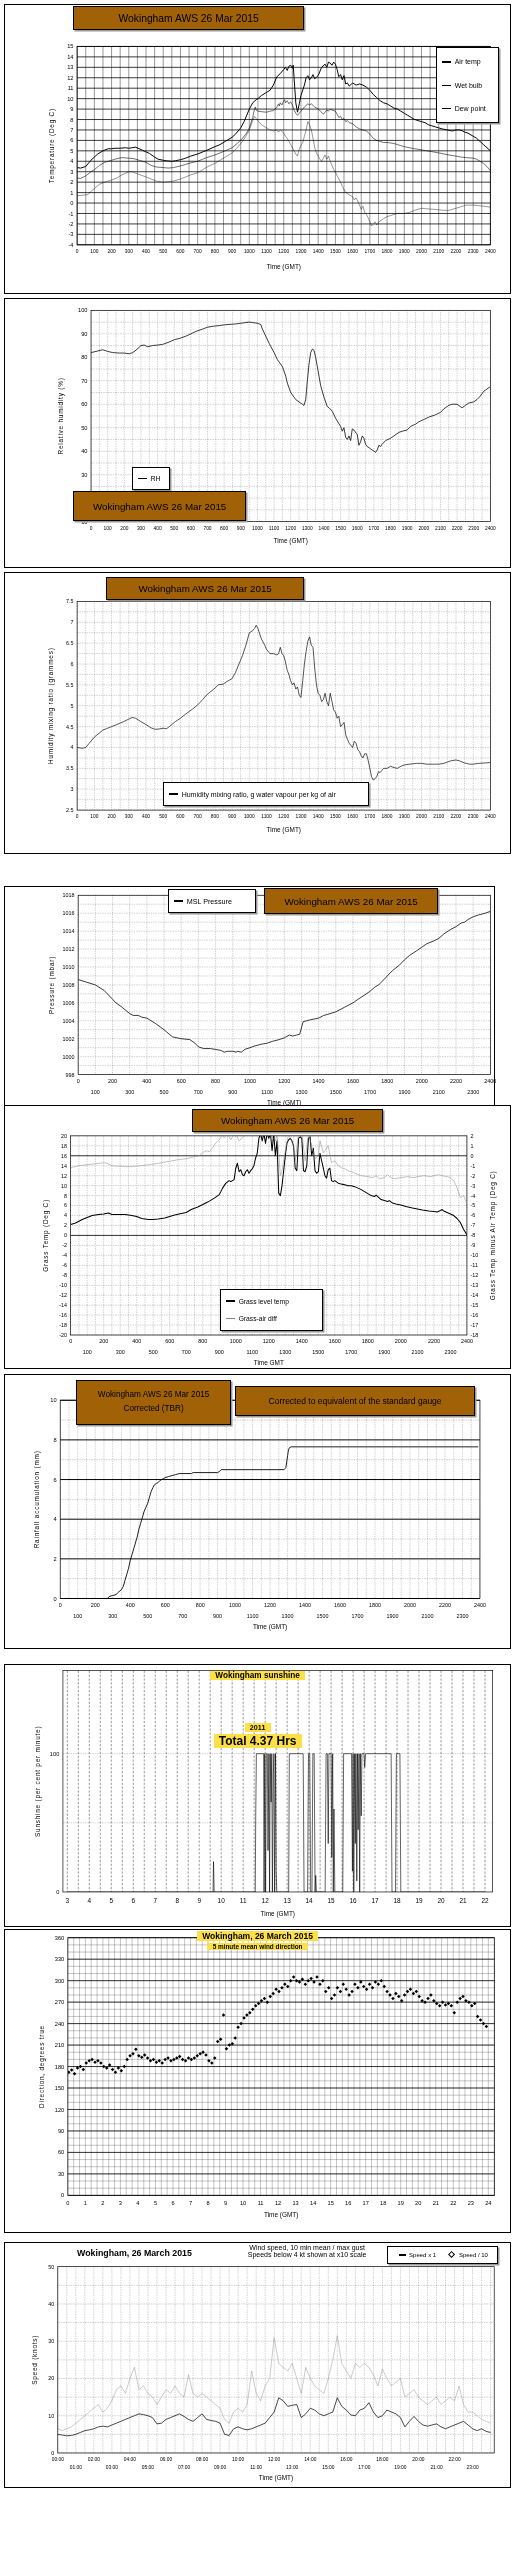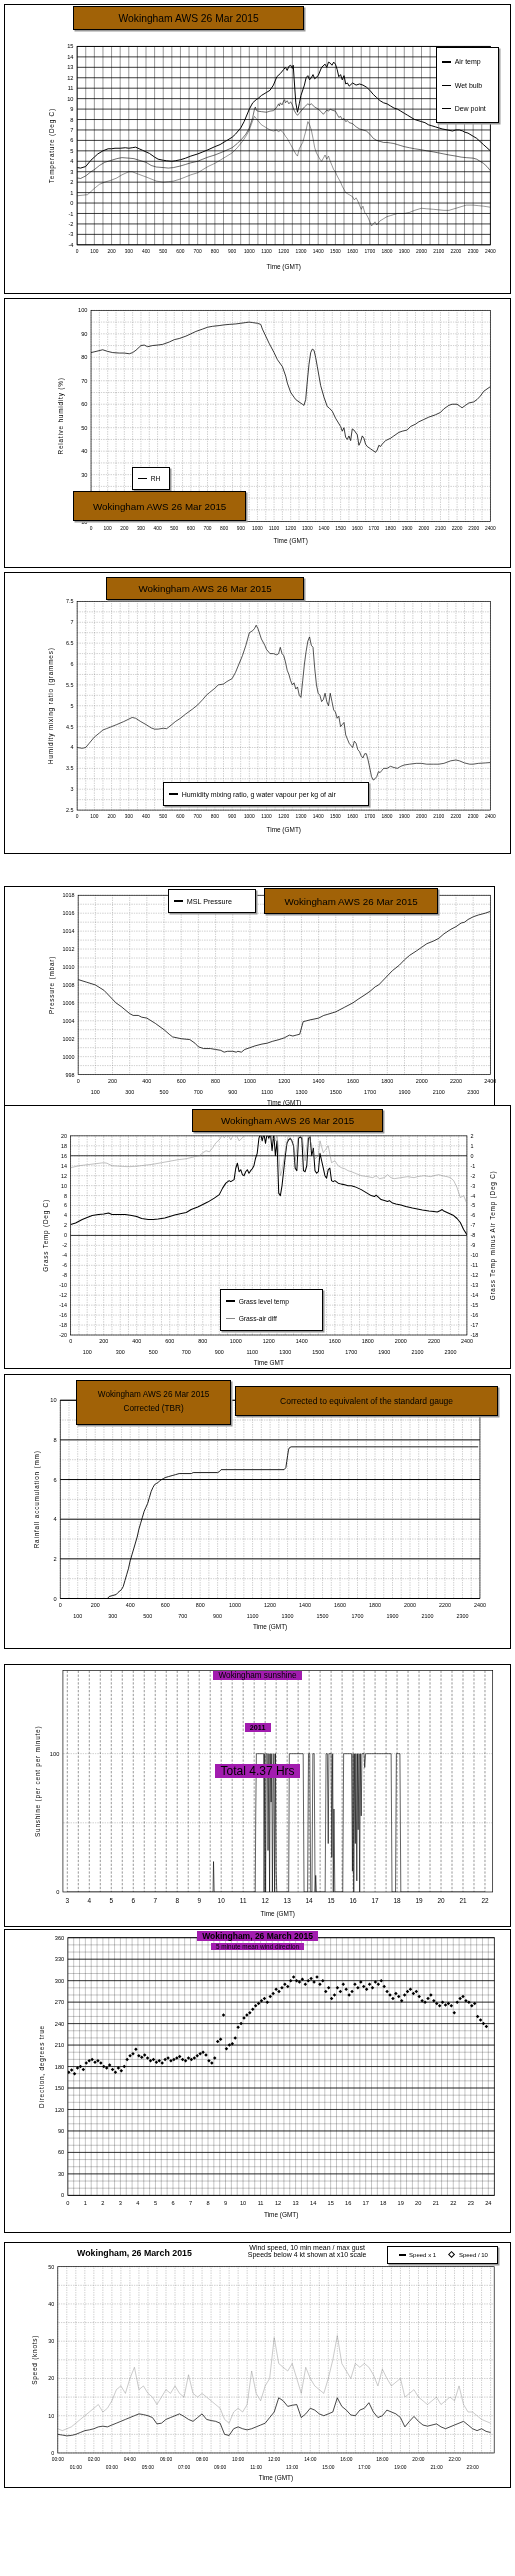--- a/index.html
+++ b/index.html
@@ -12,21 +12,21 @@
         text-align:center;z-index:3;box-sizing:border-box;}
   .leg{position:absolute;background:#fff;border:0.5px solid #000;box-shadow:1.5px 1.5px 0 #999;
        display:flex;flex-direction:column;justify-content:space-around;
        padding:2.1px 3.1px 2.1px 5.2px;z-index:3;box-sizing:border-box;}
   .leg-h{flex-direction:row;align-items:center;justify-content:space-around;}
   .lrow{display:flex;align-items:center;gap:3.6px;}
   .sw{display:inline-block;width:8.8px;background:#000;flex:0 0 8.8px;}
   .dmd{display:inline-block;width:3.1px;height:3.1px;border:0.5px solid #000;background:#fff;
        transform:rotate(45deg);margin:0 1px;}
   .plain{position:absolute;left:0;right:0;text-align:center;z-index:3;}
-  .plain span{background:#a21caf;padding:0 5.2px;}
+  .plain span{background:#fde047;padding:0 5.2px;font-weight:bold;}
   svg text{font-family:"Liberation Sans",sans-serif;fill:#000;}
 </style>
 </head>
 <body>
 
 <div class="panel" style="left:4.1px;top:4.1px;width:507px;height:290px;border-width:1px;">
   <svg width="507" height="290" viewBox="0 0 984 562">
       <defs>
         <clipPath id="cp0">
           <rect x="140" y="80" width="802" height="385"></rect>
@@ -800,21 +800,21 @@
       <text x="100" y="206.96" font-size="11" text-anchor="end">6</text>
       <text x="100" y="129.96" font-size="11" text-anchor="end">8</text>
       <text x="100" y="52.96" font-size="11" text-anchor="end">10</text>
       <text x="514.5" y="494" font-size="12.5" text-anchor="middle">Time (GMT)</text>
       <text x="65" y="241.5" font-size="12.5" text-anchor="middle" transform="rotate(-90 65 241.5)" letter-spacing="1.5">Rainfall accumulation (mm)</text>
     </svg>
   <div class="tbox" style="left:71px;top:4.6px;width:155px;height:45px;font-size:8.2px;line-height:1.7;">
     <span>Wokingham AWS 26 Mar 2015</span>
     <span>Corrected (TBR)</span>
   </div>
-  <div class="tbox" style="left:230px;top:11.3px;width:263px;height:30px;font-size:8.5px;">
+  <div class="tbox" style="left:230px;top:11.3px;width:240px;height:30px;font-size:8.5px;">
     <span>Corrected to equivalent of the standard gauge</span>
   </div>
 </div>
 
 <div class="panel" style="left:4.1px;top:1664px;width:507px;height:263px;">
   <svg width="507" height="263" viewBox="0 0 984 511">
       <defs>
         <clipPath id="cp6">
           <rect x="112" y="11" width="835" height="430"></rect>
         </clipPath>
@@ -886,21 +886,21 @@
       <text x="105" y="176.21" font-size="11" text-anchor="end">100</text>
       <text x="529.5" y="487" font-size="12.5" text-anchor="middle">Time (GMT)</text>
       <text x="68" y="226" font-size="12.5" text-anchor="middle" transform="rotate(-90 68 226)" letter-spacing="1.5">Sunshine (per cent per minute)</text>
     </svg>
   <div class="plain" style="top:5.7px;font-size:8.2px;">
     <span>Wokingham sunshine</span>
   </div>
   <div class="plain" style="top:58px;font-size:7.2px;font-weight:bold;">
     <span>2011</span>
   </div>
-  <div class="plain" style="top:69px;font-size:12px;margin-top:30px;">
+  <div class="plain" style="top:69px;font-size:12px;">
     <span>Total 4.37 Hrs</span>
   </div>
 </div>
 
 <div class="panel" style="left:4.1px;top:1929px;width:507px;height:304px;">
   <svg width="507" height="304" viewBox="0 0 984 590">
       <defs>
         <clipPath id="cp7">
           <rect x="122" y="15" width="828" height="500"></rect>
         </clipPath>

